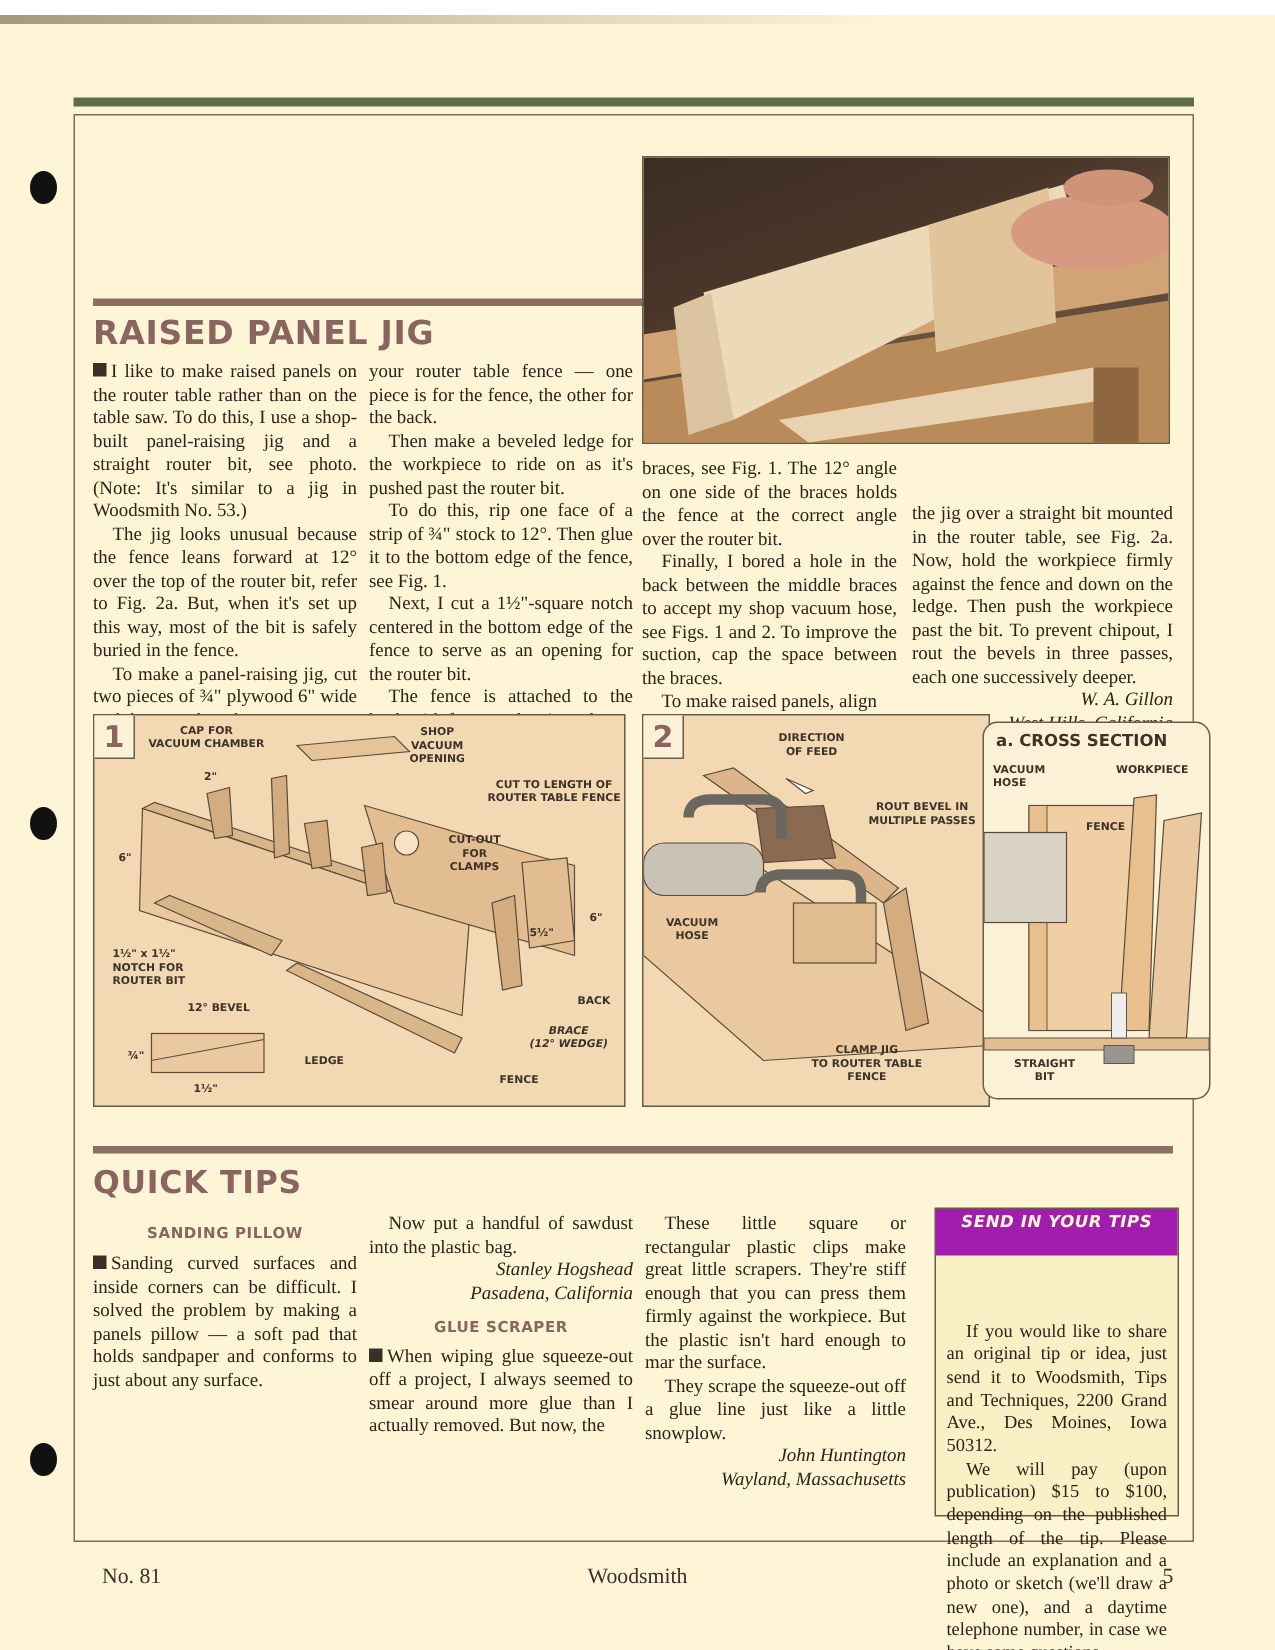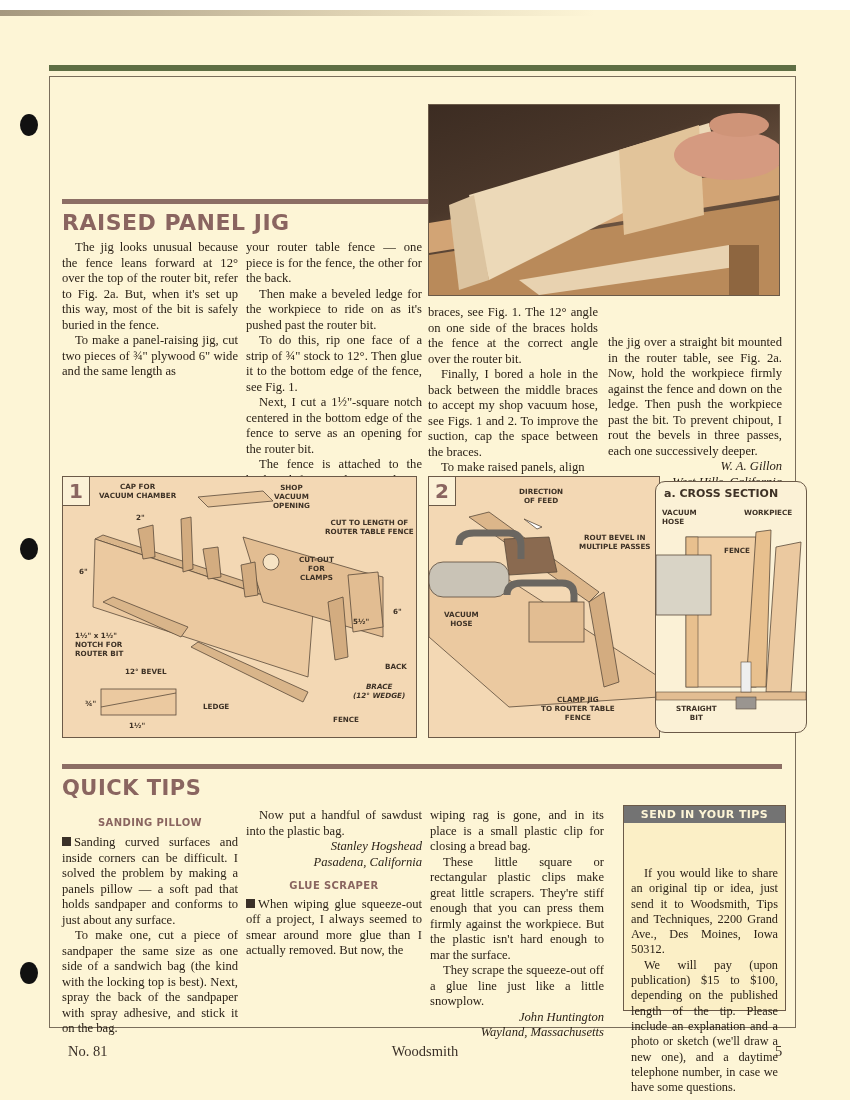--- a/index.html
+++ b/index.html
@@ -16,21 +16,21 @@
   .col p{margin:0;text-indent:13px;}
   .col p.first{text-indent:0;}
   .sq{display:inline-block;width:9px;height:9px;background:#3a3028;margin-right:3px;vertical-align:0;}
   .sig{text-align:right;font-style:italic;}
   .fig{position:absolute;background:#f3d8b4;border:1px solid #6b5a48;box-sizing:border-box;}
   .fignum{position:absolute;left:0;top:0;width:26px;height:28px;background:#fbf1d6;border-right:1px solid #6b5a48;border-bottom:1px solid #6b5a48;font-family:"DejaVu Sans",sans-serif;font-weight:bold;font-size:20px;color:#8a6560;text-align:center;line-height:28px;}
   .lbl{position:absolute;font-family:"DejaVu Sans","Liberation Sans",sans-serif;font-weight:bold;font-size:7.2px;line-height:9px;color:#3e3226;text-align:center;white-space:nowrap;}
   .inset{position:absolute;left:655px;top:481px;width:152px;height:252px;background:#fbf1d6;border:1px solid #6b5a48;border-radius:10px;box-sizing:border-box;overflow:hidden;}
   .sub-title{position:absolute;font-family:"DejaVu Sans",sans-serif;font-weight:bold;color:#8a6560;font-size:10px;letter-spacing:.4px;text-align:center;}
   .tipsbox{position:absolute;left:623px;top:805px;width:163px;height:206px;background:#fbefc6;border:1px solid #6b5a48;box-sizing:border-box;}
-  .tipsbox .hdr{background:#737373;color:#fdf5d6;font-family:"DejaVu Sans",sans-serif;font-weight:bold;font-size:11px;text-align:center;height:17px;line-height:17px;letter-spacing:.4px;}
+  .tipsbox .hdr{background:#a21caf;color:#fdf5d6;font-family:"DejaVu Sans",sans-serif;font-weight:bold;font-size:11px;text-align:center;height:31px;line-height:17px;letter-spacing:.4px;font-style:italic;}
   .tipsbox .body{padding:3px 7px 0 7px;font-size:12.3px;line-height:15.3px;text-align:justify;margin-top:40px;}
   .tipsbox .body p{margin:0;text-indent:13px;}
   .footer{position:absolute;top:1043px;font-size:14.5px;color:#3a3028;}
 </style>
 </head>
 <body>
 
 <div class="topwhite"></div>
 <div class="topshade"></div>
 <div class="hole" style="top:114px"></div>
@@ -51,20 +51,21 @@
     <polygon points="20,100 45,90 60,175 30,185" fill="#dcc4a0"></polygon>
     <polygon points="190,45 270,20 275,110 195,130" fill="#e2c49a"></polygon>
     <polygon points="90,175 300,140 320,160 110,190" fill="#e8d2b0"></polygon>
     <ellipse cx="300" cy="50" rx="55" ry="25" fill="#d59a80"></ellipse>
     <ellipse cx="310" cy="20" rx="30" ry="12" fill="#cf9478"></ellipse>
     <rect x="300" y="140" width="30" height="52" fill="#8e6640"></rect>
   </svg>
 </div>
 
 <div class="col" style="left:62px;top:240px;width:176px;">
+  <p class="first"><span class="sq"></span><span>I like to make raised panels on the router table rather than on the table saw. To do this, I use a shop-built panel-raising jig and a straight router bit, see photo. (Note: It's similar to a jig in Woodsmith No. 53.)</span></p>
   <p>The jig looks unusual because the fence leans forward at 12° over the top of the router bit, refer to Fig. 2a. But, when it's set up this way, most of the bit is safely buried in the fence.</p>
   <p>To make a panel-raising jig, cut two pieces of ¾" plywood 6" wide and the same length as</p>
 </div>
 <div class="col" style="left:246px;top:240px;width:176px;">
   <p class="first">your router table fence — one piece is for the fence, the other for the back.</p>
   <p>Then make a beveled ledge for the workpiece to ride on as it's pushed past the router bit.</p>
   <p>To do this, rip one face of a strip of ¾" stock to 12°. Then glue it to the bottom edge of the fence, see Fig. 1.</p>
   <p>Next, I cut a 1½"-square notch centered in the bottom edge of the fence to serve as an opening for the router bit.</p>
   <p>The fence is attached to the back with four nearly triangular</p>
 </div>
@@ -168,31 +169,29 @@
   <div class="lbl" style="left:20px;top:222px;white-space:pre;">STRAIGHT
 BIT</div>
 </div>
 
 <div class="sec-rule" style="left:62px;top:764px;width:720px;"></div>
 <div class="sec-title" style="left:62px;top:776px;font-size:21px;">QUICK TIPS</div>
 
 <div class="sub-title" style="left:62px;top:817px;width:176px;">SANDING PILLOW</div>
 <div class="col" style="left:62px;top:835px;width:176px;">
   <p class="first"><span class="sq"></span><span>Sanding curved surfaces and inside corners can be difficult. I solved the problem by making a panels pillow — a soft pad that holds sandpaper and conforms to just about any surface.</span></p>
-  <p>To make one, cut a piece of sandpaper the same size as one side of a sandwich bag (the kind with the locking top is best). Next, spray the back of the sandpaper with spray adhesive, and stick it on the bag.</p>
 </div>
 <div class="col" style="left:246px;top:808px;width:176px;">
   <p>Now put a handful of sawdust into the plastic bag.</p>
   <div class="sig">Stanley Hogshead</div>
   <div class="sig">Pasadena, California</div>
   <div class="sub-title" style="position:static;margin:8px 0 3px;">GLUE SCRAPER</div>
   <p class="first"><span class="sq"></span><span>When wiping glue squeeze-out off a project, I always seemed to smear around more glue than I actually removed. But now, the</span></p>
 </div>
 <div class="col" style="left:430px;top:808px;width:174px;">
-  <p class="first">wiping rag is gone, and in its place is a small plastic clip for closing a bread bag.</p>
   <p>These little square or rectangular plastic clips make great little scrapers. They're stiff enough that you can press them firmly against the workpiece. But the plastic isn't hard enough to mar the surface.</p>
   <p>They scrape the squeeze-out off a glue line just like a little snowplow.</p>
   <div class="sig">John Huntington</div>
   <div class="sig">Wayland, Massachusetts</div>
 </div>
 
 <div class="tipsbox">
   <div class="hdr">SEND IN YOUR TIPS</div>
   <div class="body">
     <p>If you would like to share an original tip or idea, just send it to Woodsmith, Tips and Techniques, 2200 Grand Ave., Des Moines, Iowa 50312.</p>

